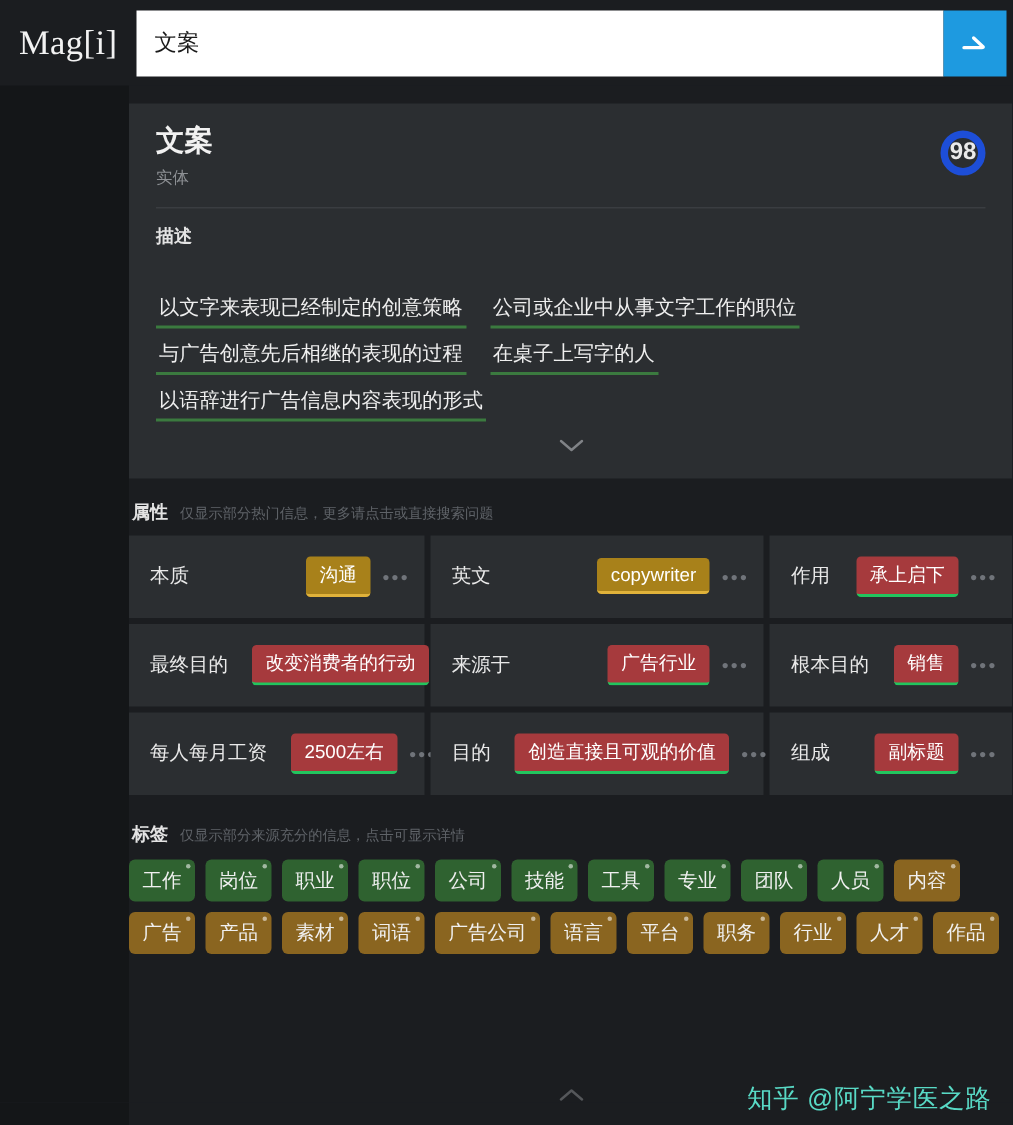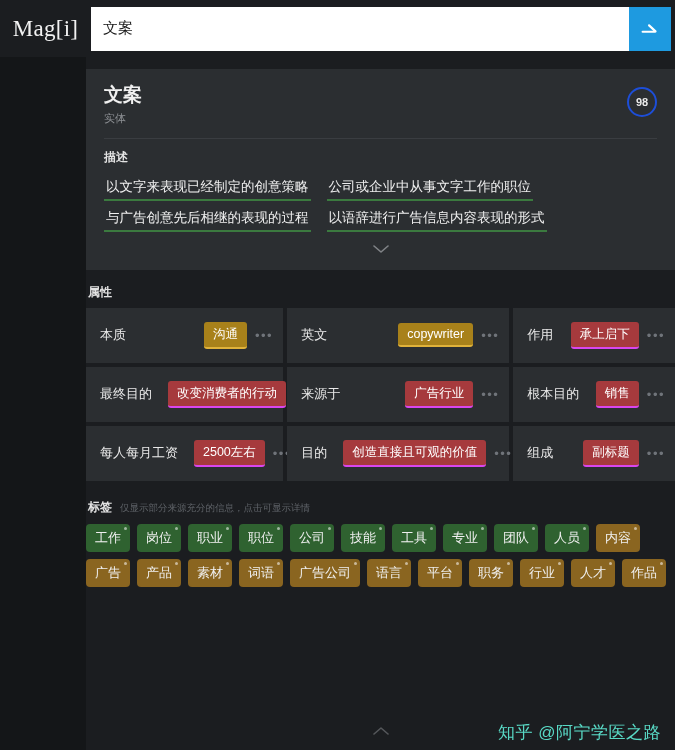--- a/index.html
+++ b/index.html
@@ -44,30 +44,30 @@
     background: #1b1d20; overflow: hidden;
   }
 
   
   .card { background: #2b2e31; margin: 12px 0 0 0; padding: 14px 18px 8px 18px; }
   .card-head { display: flex; align-items: flex-start; justify-content: space-between; }
   .ent-title { font-size: 19px; color: #f1f1f1; font-weight: bold; line-height: 1.25; }
   .ent-sub { font-size: 11px; color: #8d9094; margin-top: 4px; }
   .score {
     width: 30px; height: 30px; border-radius: 50%;
-    border: 2px solid #1d4ed8; color: #eaeaea;
-    font-size: 11px; font-weight: bold;
+    border: 5px solid #1d4ed8; color: #eaeaea;
+    font-size: 16px; font-weight: bold;
     display: flex; align-items: center; justify-content: center;
     margin-top: 4px; flex: none;
   }
   .divider { height: 1px; background: #3a3d41; margin: 12px 0 10px 0; }
   .sec-label { font-size: 12px; color: #e3e3e3; font-weight: bold; }
 
   .desc-list {
-    display: flex; flex-wrap: wrap; gap: 6px 16px; margin-top: 10px;
+    display: flex; flex-wrap: wrap; gap: 6px 16px; margin-top: 28px;
   }
   .desc-item {
     font-size: 13.5px; color: #efefef; line-height: 19px;
     padding: 1px 2px 3px 2px;
     border-bottom: 2px solid #3b7a3f;
     cursor: pointer; white-space: nowrap;
   }
   .expand {
     text-align: center; padding: 8px 0 4px 0; cursor: pointer;
   }
@@ -86,21 +86,21 @@
     background: #2b2e31; height: 55px; display: flex; align-items: center;
     padding: 0 10px 0 14px; gap: 8px;
   }
   .attr-key { font-size: 13px; color: #e9e9e9; flex: none; }
   .attr-spacer { flex: 1; }
   .chip {
     font-size: 12.5px; color: #fff; padding: 4px 9px; border-radius: 3px;
     white-space: nowrap; cursor: pointer;
   }
   .chip.gold { background: #a8811a; border-bottom: 2px solid #e0b23a; }
-  .chip.red  { background: #a63a3d; border-bottom: 2px solid #d946ef; }
+  .chip.red  { background: #a63a3d; border-bottom: 2px solid #22c55e; }
   .dots { color: #70747a; font-size: 13px; letter-spacing: 1.5px; flex: none; cursor: pointer; }
 
   
   .tag-rows { margin-top: 8px; display: flex; flex-wrap: wrap; gap: 7px 7px; }
   .tag {
     position: relative; font-size: 13px; color: #f0f0f0;
     padding: 5px 9px; border-radius: 4px; cursor: pointer; white-space: nowrap;
   }
   .tag.green { background: #2f6230; }
   .tag.brown { background: #8a6520; }
@@ -157,35 +157,37 @@
       </div>
 
       <div class="divider"></div>
 
       <div class="sec-label">描述</div>
 
       <div class="desc-list">
         <div class="desc-item">以文字来表现已经制定的创意策略</div>
         <div class="desc-item">公司或企业中从事文字工作的职位</div>
         <div class="desc-item">与广告创意先后相继的表现的过程</div>
+        <div class="desc-item">在桌子上写字的人</div>
         <div class="desc-item">以语辞进行广告信息内容表现的形式</div>
       </div>
 
       <div class="expand">
         <span>
           <svg width="18" height="10" viewBox="0 0 18 10" fill="none" stroke="#b9bcc0" stroke-width="1.6" stroke-linecap="round" stroke-linejoin="round">
             <polyline points="2,2 9,8 16,2"></polyline>
           </svg>
         </span>
       </div>
     </div>
 
     <div class="block">
       <div class="block-head">
         <span class="block-title">属性</span>
+        <span class="block-hint">仅显示部分热门信息，更多请点击或直接搜索问题</span>
       </div>
 
       <div class="attr-grid">
         <div class="attr-row">
           <span class="attr-key">本质</span>
           <span class="attr-spacer"></span>
           <span class="chip gold">沟通</span>
           <span class="dots">•••</span>
         </div>
         <div class="attr-row">

